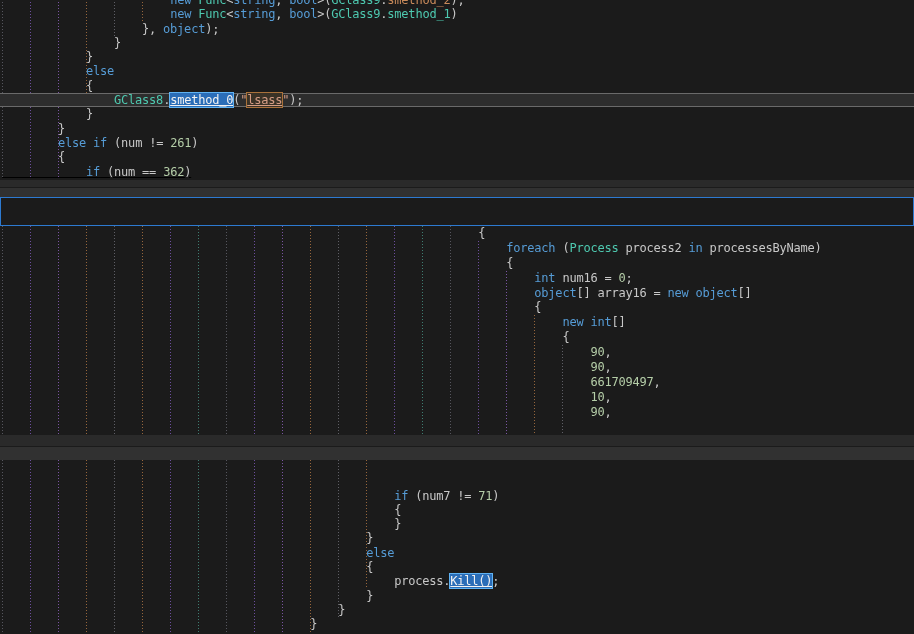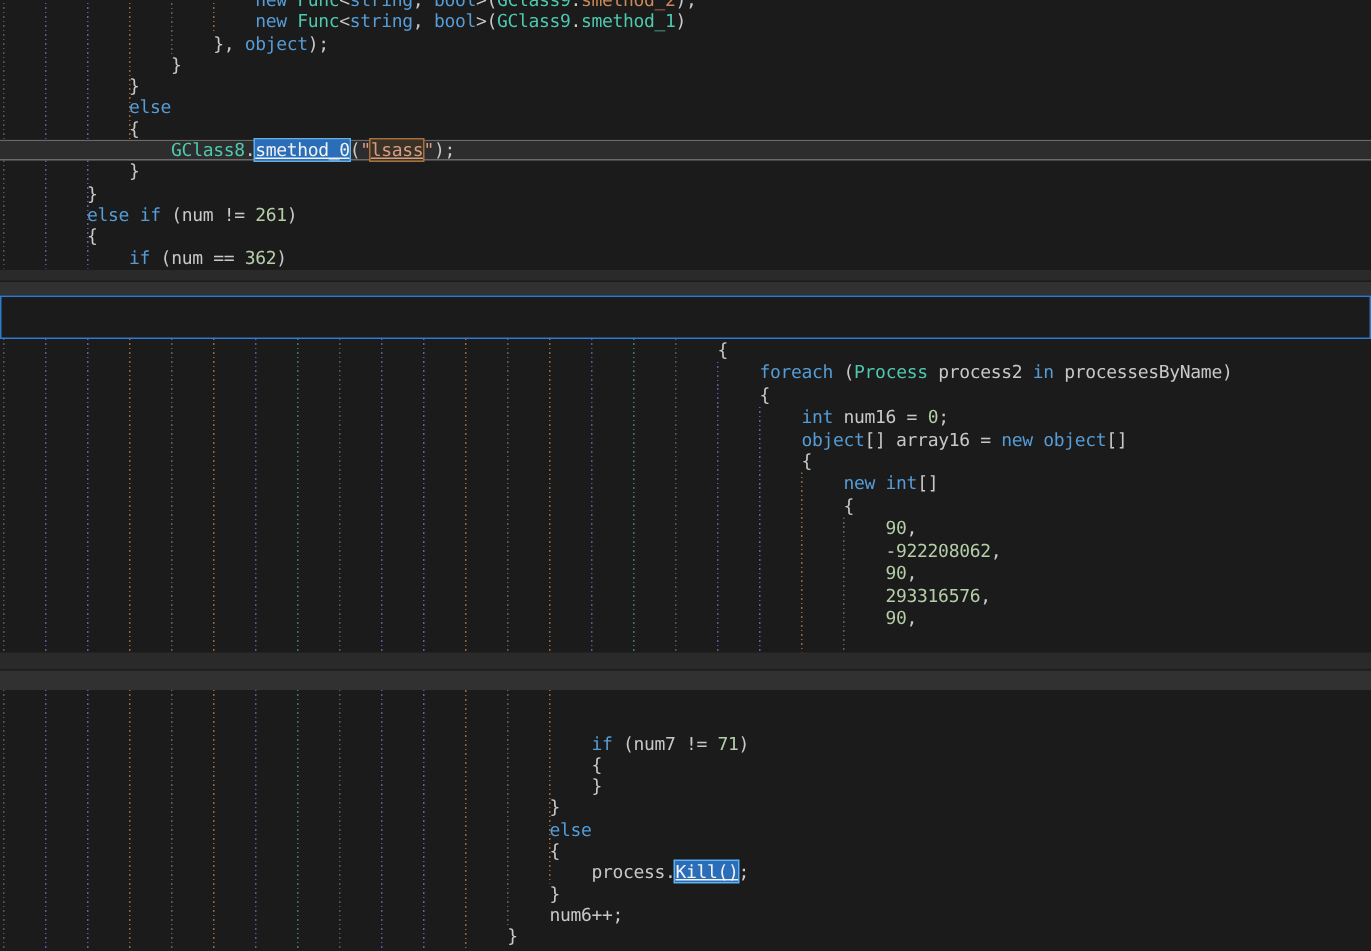--- a/index.html
+++ b/index.html
@@ -86,46 +86,45 @@
         <div class="code-line" style="height: 14.3px; line-height: 14.3px;"><span class="tok">                    </span><span class="tok" style="color: rgb(200, 200, 200);">}, </span><span class="tok" style="color: rgb(86, 156, 214);">object</span><span class="tok" style="color: rgb(200, 200, 200);">);</span></div>
         <div class="code-line" style="height: 14.3px; line-height: 14.3px;"><span class="tok">                </span><span class="tok" style="color: rgb(200, 200, 200);">}</span></div>
         <div class="code-line" style="height: 14.3px; line-height: 14.3px;"><span class="tok">            </span><span class="tok" style="color: rgb(200, 200, 200);">}</span></div>
         <div class="code-line" style="height: 14.3px; line-height: 14.3px;"><span class="tok">            </span><span class="tok" style="color: rgb(86, 156, 214);">else</span></div>
         <div class="code-line" style="height: 14.3px; line-height: 14.3px;"><span class="tok">            </span><span class="tok" style="color: rgb(200, 200, 200);">{</span></div>
         <div class="code-line" style="height: 14.3px; line-height: 14.3px; background: rgb(45, 45, 45); box-shadow: rgb(106, 106, 106) 0px 1px 0px inset, rgb(106, 106, 106) 0px -1px 0px inset;"><span class="tok">                </span><span class="tok" style="color: rgb(78, 201, 176);">GClass8</span><span class="tok" style="color: rgb(200, 200, 200);">.</span><span class="tok tok-box" style="color: rgb(242, 242, 242); background: rgb(42, 109, 184); outline: rgb(95, 178, 242) solid 1px;">smethod_0</span><span class="tok" style="color: rgb(200, 200, 200);">(</span><span class="tok" style="color: rgb(214, 157, 133);">"</span><span class="tok tok-box" style="color: rgb(214, 157, 133); background: rgb(58, 50, 38); outline: rgb(169, 113, 58) solid 1px;">lsass</span><span class="tok" style="color: rgb(214, 157, 133);">"</span><span class="tok" style="color: rgb(200, 200, 200);">);</span></div>
         <div class="code-line" style="height: 14.3px; line-height: 14.3px;"><span class="tok">            </span><span class="tok" style="color: rgb(200, 200, 200);">}</span></div>
         <div class="code-line" style="height: 14.3px; line-height: 14.3px;"><span class="tok">        </span><span class="tok" style="color: rgb(200, 200, 200);">}</span></div>
         <div class="code-line" style="height: 14.3px; line-height: 14.3px;"><span class="tok">        </span><span class="tok" style="color: rgb(86, 156, 214);">else</span><span class="tok" style="color: rgb(200, 200, 200);"> </span><span class="tok" style="color: rgb(86, 156, 214);">if</span><span class="tok" style="color: rgb(200, 200, 200);"> (num != </span><span class="tok" style="color: rgb(181, 206, 168);">261</span><span class="tok" style="color: rgb(200, 200, 200);">)</span></div>
         <div class="code-line" style="height: 14.3px; line-height: 14.3px;"><span class="tok">        </span><span class="tok" style="color: rgb(200, 200, 200);">{</span></div>
-        <div class="code-line" style="height: 14.3px; line-height: 14.3px;"><span class="tok">            </span><span class="tok" style="color: rgb(86, 156, 214);">if</span><span class="tok" style="color: rgb(200, 200, 200);"> (num == </span><span class="tok" style="color: rgb(181, 206, 168);">362</span><span class="tok" style="color: rgb(200, 200, 200);">)</span></div>
+        <div class="code-line" style="height: 14.3px; line-height: 14.3px; text-decoration: underline;"><span class="tok">            </span><span class="tok" style="color: rgb(86, 156, 214);">if</span><span class="tok" style="color: rgb(200, 200, 200);"> (num == </span><span class="tok" style="color: rgb(181, 206, 168);">362</span><span class="tok" style="color: rgb(200, 200, 200);">)</span></div>
       </div>
       <div class="code-section" style="top: 226px;">
         <div class="code-line" style="height: 14.9px; line-height: 14.9px;"><span class="tok">                                                                    </span><span class="tok" style="color: rgb(200, 200, 200);">{</span></div>
         <div class="code-line" style="height: 14.9px; line-height: 14.9px;"><span class="tok">                                                                        </span><span class="tok" style="color: rgb(86, 156, 214);">foreach</span><span class="tok" style="color: rgb(200, 200, 200);"> (</span><span class="tok" style="color: rgb(78, 201, 176);">Process</span><span class="tok" style="color: rgb(200, 200, 200);"> process2 </span><span class="tok" style="color: rgb(86, 156, 214);">in</span><span class="tok" style="color: rgb(200, 200, 200);"> processesByName)</span></div>
         <div class="code-line" style="height: 14.9px; line-height: 14.9px;"><span class="tok">                                                                        </span><span class="tok" style="color: rgb(200, 200, 200);">{</span></div>
         <div class="code-line" style="height: 14.9px; line-height: 14.9px;"><span class="tok">                                                                            </span><span class="tok" style="color: rgb(86, 156, 214);">int</span><span class="tok" style="color: rgb(200, 200, 200);"> num16 = </span><span class="tok" style="color: rgb(181, 206, 168);">0</span><span class="tok" style="color: rgb(200, 200, 200);">;</span></div>
         <div class="code-line" style="height: 14.9px; line-height: 14.9px;"><span class="tok">                                                                            </span><span class="tok" style="color: rgb(86, 156, 214);">object</span><span class="tok" style="color: rgb(200, 200, 200);">[] array16 = </span><span class="tok" style="color: rgb(86, 156, 214);">new</span><span class="tok" style="color: rgb(200, 200, 200);"> </span><span class="tok" style="color: rgb(86, 156, 214);">object</span><span class="tok" style="color: rgb(200, 200, 200);">[]</span></div>
         <div class="code-line" style="height: 14.9px; line-height: 14.9px;"><span class="tok">                                                                            </span><span class="tok" style="color: rgb(200, 200, 200);">{</span></div>
         <div class="code-line" style="height: 14.9px; line-height: 14.9px;"><span class="tok">                                                                                </span><span class="tok" style="color: rgb(86, 156, 214);">new</span><span class="tok" style="color: rgb(200, 200, 200);"> </span><span class="tok" style="color: rgb(86, 156, 214);">int</span><span class="tok" style="color: rgb(200, 200, 200);">[]</span></div>
         <div class="code-line" style="height: 14.9px; line-height: 14.9px;"><span class="tok">                                                                                </span><span class="tok" style="color: rgb(200, 200, 200);">{</span></div>
         <div class="code-line" style="height: 14.9px; line-height: 14.9px;"><span class="tok">                                                                                    </span><span class="tok" style="color: rgb(181, 206, 168);">90</span><span class="tok" style="color: rgb(200, 200, 200);">,</span></div>
-        <div class="code-line" style="height: 14.9px; line-height: 14.9px;"><span class="tok">                                                                                    </span><span class="tok" style="color: rgb(181, 206, 168);">-922208062</span><span class="tok" style="color: rgb(200, 200, 200);">,</span></div>
         <div class="code-line" style="height: 14.9px; line-height: 14.9px;"><span class="tok">                                                                                    </span><span class="tok" style="color: rgb(181, 206, 168);">90</span><span class="tok" style="color: rgb(200, 200, 200);">,</span></div>
-        <div class="code-line" style="height: 14.9px; line-height: 14.9px;"><span class="tok">                                                                                    </span><span class="tok" style="color: rgb(181, 206, 168);">293316576</span><span class="tok" style="color: rgb(200, 200, 200);">,</span></div>
+        <div class="code-line" style="height: 14.9px; line-height: 14.9px;"><span class="tok">                                                                                    </span><span class="tok" style="color: rgb(181, 206, 168);">661709497</span><span class="tok" style="color: rgb(200, 200, 200);">,</span></div>
+        <div class="code-line" style="height: 14.9px; line-height: 14.9px;"><span class="tok">                                                                                    </span><span class="tok" style="color: rgb(181, 206, 168);">10</span><span class="tok" style="color: rgb(200, 200, 200);">,</span></div>
         <div class="code-line" style="height: 14.9px; line-height: 14.9px;"><span class="tok">                                                                                    </span><span class="tok" style="color: rgb(181, 206, 168);">90</span><span class="tok" style="color: rgb(200, 200, 200);">,</span></div>
       </div>
       <div class="code-section" style="top: 460px;">
         <div class="code-line" style="height: 14.3px; line-height: 14.3px;"></div>
         <div class="code-line" style="height: 14.3px; line-height: 14.3px;"></div>
         <div class="code-line" style="height: 14.3px; line-height: 14.3px;"><span class="tok">                                                        </span><span class="tok" style="color: rgb(86, 156, 214);">if</span><span class="tok" style="color: rgb(200, 200, 200);"> (num7 != </span><span class="tok" style="color: rgb(181, 206, 168);">71</span><span class="tok" style="color: rgb(200, 200, 200);">)</span></div>
         <div class="code-line" style="height: 14.3px; line-height: 14.3px;"><span class="tok">                                                        </span><span class="tok" style="color: rgb(200, 200, 200);">{</span></div>
         <div class="code-line" style="height: 14.3px; line-height: 14.3px;"><span class="tok">                                                        </span><span class="tok" style="color: rgb(200, 200, 200);">}</span></div>
         <div class="code-line" style="height: 14.3px; line-height: 14.3px;"><span class="tok">                                                    </span><span class="tok" style="color: rgb(200, 200, 200);">}</span></div>
         <div class="code-line" style="height: 14.3px; line-height: 14.3px;"><span class="tok">                                                    </span><span class="tok" style="color: rgb(86, 156, 214);">else</span></div>
         <div class="code-line" style="height: 14.3px; line-height: 14.3px;"><span class="tok">                                                    </span><span class="tok" style="color: rgb(200, 200, 200);">{</span></div>
         <div class="code-line" style="height: 14.3px; line-height: 14.3px;"><span class="tok">                                                        </span><span class="tok" style="color: rgb(200, 200, 200);">process.</span><span class="tok tok-box" style="color: rgb(242, 242, 242); background: rgb(42, 109, 184); outline: rgb(95, 178, 242) solid 1px;">Kill()</span><span class="tok" style="color: rgb(200, 200, 200);">;</span></div>
         <div class="code-line" style="height: 14.3px; line-height: 14.3px;"><span class="tok">                                                    </span><span class="tok" style="color: rgb(200, 200, 200);">}</span></div>
-        <div class="code-line" style="height: 14.3px; line-height: 14.3px;"><span class="tok">                                                    </span><span class="tok" style="color: rgb(200, 200, 200);">num6++;</span></div>
         <div class="code-line" style="height: 14.3px; line-height: 14.3px;"><span class="tok">                                                </span><span class="tok" style="color: rgb(200, 200, 200);">}</span></div>
         <div class="code-line" style="height: 14.3px; line-height: 14.3px;"><span class="tok">                                            </span><span class="tok" style="color: rgb(200, 200, 200);">}</span></div>
       </div>
     </div>
 </div>
 
 </body></html>

